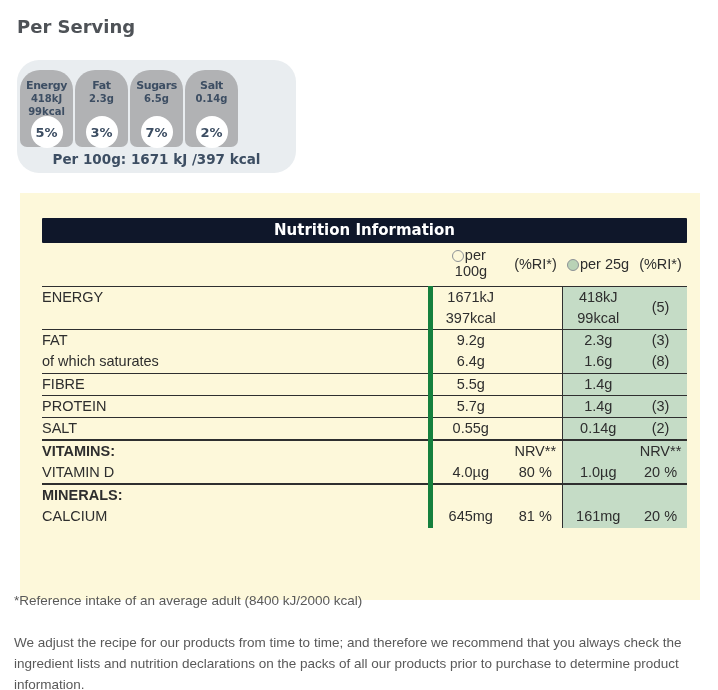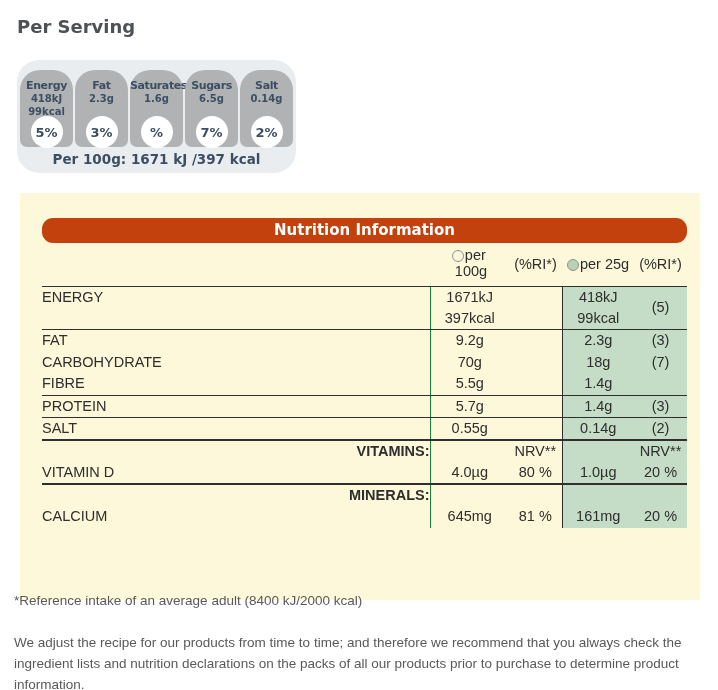--- a/index.html
+++ b/index.html
@@ -43,21 +43,21 @@
     font-size:13.5px; color:#3d4e63;
   }
 
   
   .nutri-panel {
     position:absolute; left:20px; top:193px; width:680px; height:407px;
     background:#fdf8da; color:#2e2e2e;
   }
   .nutri-bar {
     margin:25px 0 0 22px; width:645px; height:25px; line-height:25px;
-    background:#c2410c; border-radius:11px;
+    background:#0f172a; border-radius:1px;
     color:#ffffff; text-align:center;
     font-family:"DejaVu Sans", sans-serif; font-weight:bold; font-size:15px;
   }
   table.nutri {
     margin-left:22px; width:645px; border-collapse:collapse; table-layout:fixed;
     font-size:14.5px; color:#2e2e2e;
   }
   col.c1{width:388px} col.c2{width:79px} col.c3{width:53px} col.c4{width:72px} col.c5{width:53px}
   table.nutri td { padding:0; line-height:21px; vertical-align:middle; }
   tr.colhead { height:43px;margin-top:31px; }
@@ -65,25 +65,25 @@
   .h100 { display:inline-block; text-align:left; line-height:16px; }
   .radio {
     display:inline-block; width:12px; height:12px; border-radius:50%;
     border:1.5px solid #8d9296; vertical-align:-2px; margin-right:1px;
   }
   .radio.sel { background:#b9d2b6; }
   .h100 .l2 { margin-left:3px; }
 
   td.lab  { text-align:left; padding-left:3px; }
   td.sub  { padding-left:11px; }
-  td.bold { font-weight:bold;text-align:right; }
+  td.bold { font-weight:bold; }
   td.v    { text-align:center; }
   td.ra2  { text-align:center; padding-right:5px; }
   td.ra3  { text-align:center; padding-right:7px; }
-  td.cl2  { border-left:1px solid #15803d;margin-left:7px; }
+  td.cl2  { border-left:5px solid #15803d;margin-left:7px; }
   td.grn  { background:#c5dcc6; }
   td.gl   { border-left:1px solid #2f2f2f; }
 
   tr.r-energy { height:42px; }
   tr.r-energy td { vertical-align:top; border-top:1px solid #2f2f2f; border-bottom:1px solid #2f2f2f; }
   tr.r-energy td.mid { vertical-align:middle; }
   tr.row22 { height:22px; }
   tr.b1 td { border-bottom:1px solid #2f2f2f; }
   tr.b2 td { border-bottom:2px solid #2f2f2f; }
 
@@ -111,25 +111,20 @@
       <div class="b-val">99kcal</div>
       <div class="tl-circle">5%</div>
     </div>
 
     <div class="tl-badge">
       <div class="b-name">Fat</div>
       <div class="b-val">2.3g</div>
       <div class="tl-circle">3%</div>
     </div>
 
-    <div class="tl-badge">
-      <div class="b-name">Saturates</div>
-      <div class="b-val">1.6g</div>
-      <div class="tl-circle">%</div>
-    </div>
 
     <div class="tl-badge">
       <div class="b-name">Sugars</div>
       <div class="b-val">6.5g</div>
       <div class="tl-circle">7%</div>
     </div>
 
     <div class="tl-badge">
       <div class="b-name">Salt</div>
       <div class="b-val">0.14g</div>
@@ -183,28 +178,28 @@
     </tr>
 
     <tr class="row22">
       <td class="lab">FAT</td>
       <td class="v cl2">9.2g</td>
       <td class="ra3"></td>
       <td class="v grn gl">2.3g</td>
       <td class="v grn">(3)</td>
     </tr>
 
-
-    <tr class="row22">
-      <td class="lab">CARBOHYDRATE</td>
-      <td class="v cl2">70g</td>
-      <td class="ra3"></td>
-      <td class="v grn gl">18g</td>
-      <td class="v grn">(7)</td>
-    </tr>
+    <tr class="row22 b1">
+      <td class="lab sub">of which saturates</td>
+      <td class="v cl2">6.4g</td>
+      <td class="ra3"></td>
+      <td class="v grn gl">1.6g</td>
+      <td class="v grn">(8)</td>
+    </tr>
+
 
 
     <tr class="row22 b1">
       <td class="lab">FIBRE</td>
       <td class="v cl2">5.5g</td>
       <td class="ra3"></td>
       <td class="v grn gl">1.4g</td>
       <td class="v grn"></td>
     </tr>
 

